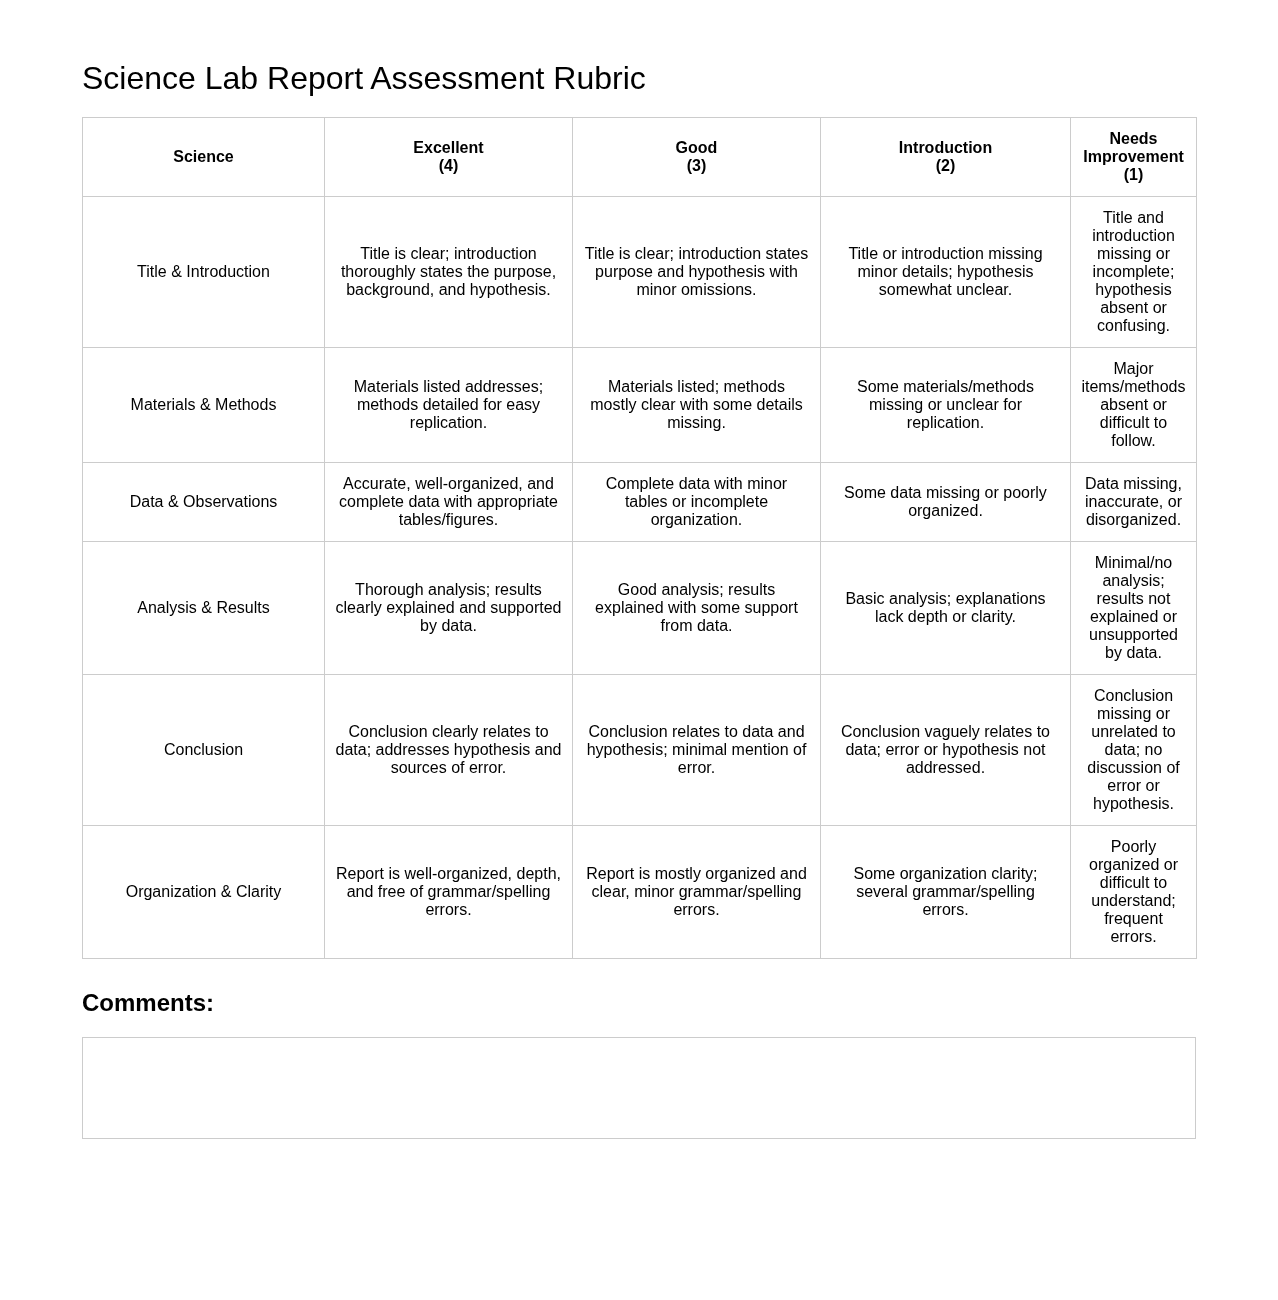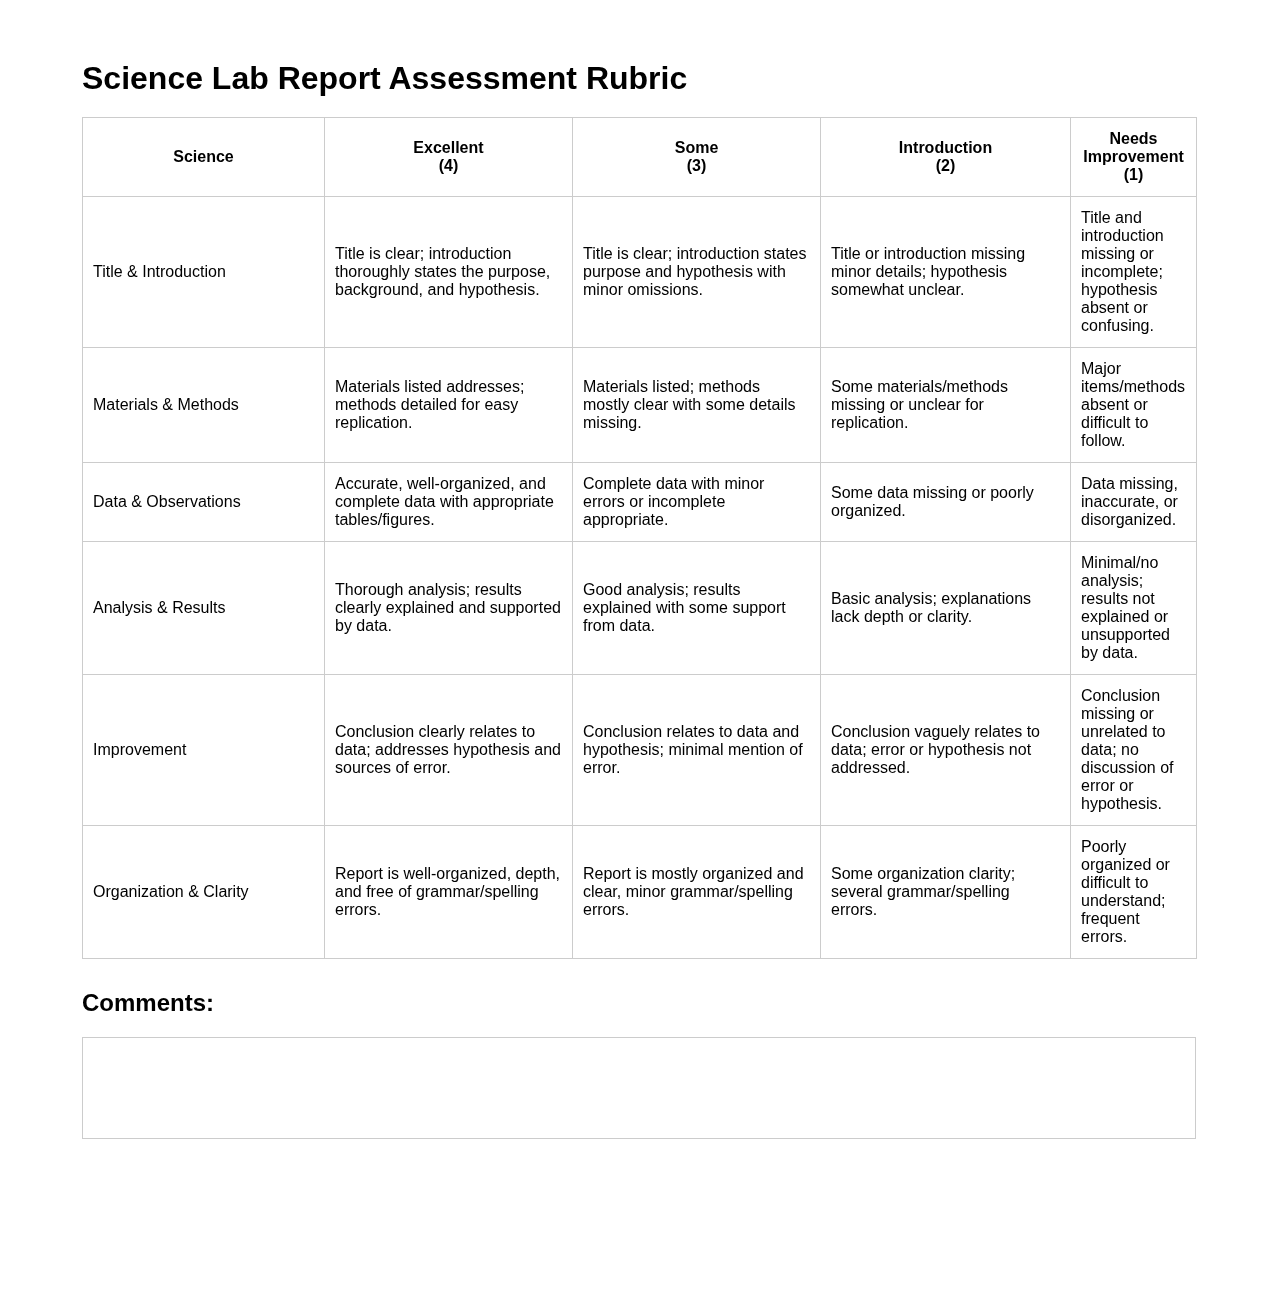--- a/index.html
+++ b/index.html
@@ -21,39 +21,39 @@
       width: 1114px;
     }
     h1.page-title {
       margin: 0;
       padding: 0;
       position: absolute;
       top: 59px;
       left: 0;
       font-size: 32px;
       line-height: 38px;
-      font-weight: bold;
+      font-weight: normal;
       white-space: nowrap;
     }
     table.rubric {
       position: absolute;
       top: 117px;
       left: 0;
       width: 1114px;
       border-collapse: collapse;
       table-layout: fixed;
       font-size: 16px;
       line-height: 18px;
     }
     table.rubric th,
     table.rubric td {
       border: 1px solid #cccccc;
       padding: 10px;
       vertical-align: middle;
-      text-align: left;
+      text-align: center;
       word-wrap: break-word;
     }
     table.rubric th {
       font-weight: bold;
       text-align: center;
     }
     table.rubric th span.blk { display: block; }
     col.c0 { width: 242px; }
     col.c1 { width: 248px; }
     col.c2 { width: 248px; }
@@ -104,21 +104,21 @@
     <thead>
       <tr class="head-row">
         <th>
           <span class="blk">Science</span>
         </th>
         <th>
           <span class="blk">Excellent</span>
           <span class="blk">(4)</span>
         </th>
         <th>
-          <span class="blk">Some</span>
+          <span class="blk">Good</span>
           <span class="blk">(3)</span>
         </th>
         <th>
           <span class="blk">Introduction</span>
           <span class="blk">(2)</span>
         </th>
         <th>
           <span class="blk">Needs Improvement</span>
           <span class="blk">(1)</span>
         </th>
@@ -135,33 +135,33 @@
       <tr class="r1">
         <td>Materials &amp; Methods</td>
         <td>Materials listed addresses; methods detailed for easy replication.</td>
         <td>Materials listed; methods mostly clear with some details missing.</td>
         <td>Some materials/methods missing or unclear for replication.</td>
         <td>Major items/methods absent or difficult to follow.</td>
       </tr>
       <tr class="r2">
         <td>Data &amp; Observations</td>
         <td>Accurate, well-organized, and complete data with appropriate tables/figures.</td>
-        <td>Complete data with minor errors or incomplete appropriate.</td>
+        <td>Complete data with minor tables or incomplete organization.</td>
         <td>Some data missing or poorly organized.</td>
         <td>Data missing, inaccurate, or disorganized.</td>
       </tr>
       <tr class="r3">
         <td>Analysis &amp; Results</td>
         <td>Thorough analysis; results clearly explained and supported by data.</td>
         <td>Good analysis; results explained with some support from data.</td>
         <td>Basic analysis; explanations lack depth or clarity.</td>
         <td>Minimal/no analysis; results not explained or unsupported by data.</td>
       </tr>
       <tr class="r4">
-        <td>Improvement</td>
+        <td>Conclusion</td>
         <td>Conclusion clearly relates to data; addresses hypothesis and sources of error.</td>
         <td>Conclusion relates to data and hypothesis; minimal mention of error.</td>
         <td>Conclusion vaguely relates to data; error or hypothesis not addressed.</td>
         <td>Conclusion missing or unrelated to data; no discussion of error or hypothesis.</td>
       </tr>
       <tr class="r5">
         <td>Organization &amp; Clarity</td>
         <td>Report is well-organized, depth, and free of grammar/spelling errors.</td>
         <td>Report is mostly organized and clear, minor grammar/spelling errors.</td>
         <td>Some organization clarity; several grammar/spelling errors.</td>

